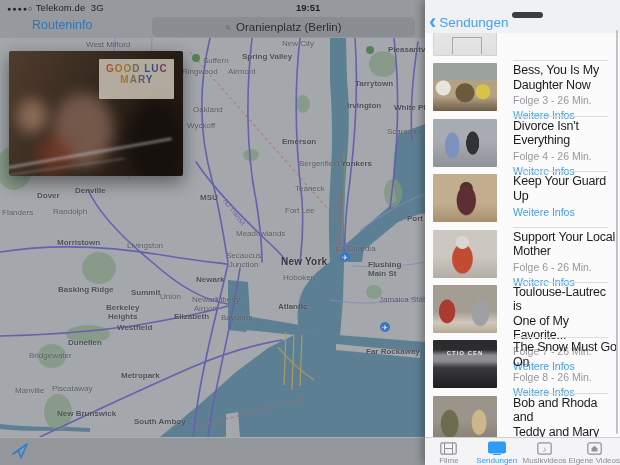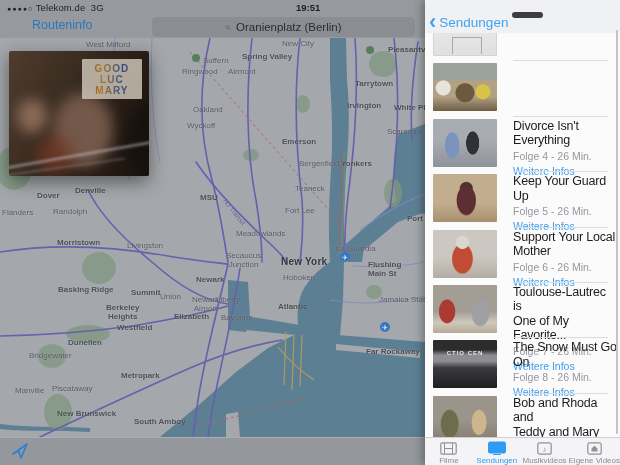--- a/index.html
+++ b/index.html
@@ -27,21 +27,21 @@
     background:#8a8e92; display:flex; align-items:center; justify-content:center; }
   #search-field .mag { font-size:10px; color:#54585c; margin-right:5px; transform:scaleX(-1); }
   #search-field .q { font-size:11.5px; color:#2a2c2f; }
 
   
   #maps-bottombar { position:absolute; left:0; top:437px; width:425px; height:28px; background:#94979b;
     border-top:1px solid rgba(255,255,255,.22); }
   #nav-arrow { position:absolute; left:10px; top:3px; width:20px; height:20px; }
 
   
-  #pip { position:absolute; left:9px; top:51px; width:140px; height:125px; border-radius:2px; overflow:hidden;
+  #pip { position:absolute; left:9px; top:51px; width:174px; height:125px; border-radius:2px; overflow:hidden;
     background:linear-gradient(115deg,#4f3c2d 0%,#392b20 40%,#261c15 72%,#1c1410 100%);
     box-shadow:0 6px 18px rgba(0,0,0,.45); }
   #pip .blob { position:absolute; filter:blur(7px); border-radius:50%; }
   #pip .banner { position:absolute; left:52%; top:6%; width:43%; height:32%; background:#cfc9bb; opacity:.82;
     border-radius:1px; text-align:center; padding-top:4px; }
   #pip .banner div { font-size:10px; font-weight:bold; letter-spacing:1px; line-height:11px;
     background:linear-gradient(90deg,#b5372c,#c88a2a,#2f55a8,#b5372c); -webkit-background-clip:text;
     background-clip:text; color:transparent; }
   #pip .streak { position:absolute; left:-6px; top:101px; width:170px; height:3px; background:rgba(210,214,222,.42);
     transform:rotate(-10deg); filter:blur(1px); }
@@ -311,37 +311,42 @@
     </div>
 
     <div id="episode-list">
       <div class="episode-row">
         <div class="thumb thumb-0"></div>
 
       </div>
 
       <div class="episode-row">
         <div class="thumb thumb-1"></div>
+        <div class="ep-text">
+          <div class="ep-title">Bess, You Is My
+Daughter Now</div>
+          <div class="ep-sub">Folge 3 - 26 Min.</div>
+          <div class="ep-link">Weitere Infos</div>
+        </div>
       </div>
 
       <div class="episode-row">
         <div class="thumb thumb-2"></div>
         <div class="ep-text">
           <div class="ep-title">Divorce Isn't
 Everything</div>
           <div class="ep-sub">Folge 4 - 26 Min.</div>
           <div class="ep-link">Weitere Infos</div>
         </div>
       </div>
 
       <div class="episode-row">
         <div class="thumb thumb-3"></div>
         <div class="ep-text">
           <div class="ep-title">Keep Your Guard Up</div>
-          <div class="ep-sub">Folge 5 - 26 Min.</div>
           <div class="ep-link">Weitere Infos</div>
         </div>
       </div>
 
       <div class="episode-row">
         <div class="thumb thumb-4"></div>
         <div class="ep-text">
           <div class="ep-title">Support Your Local
 Mother</div>
           <div class="ep-sub">Folge 6 - 26 Min.</div>

